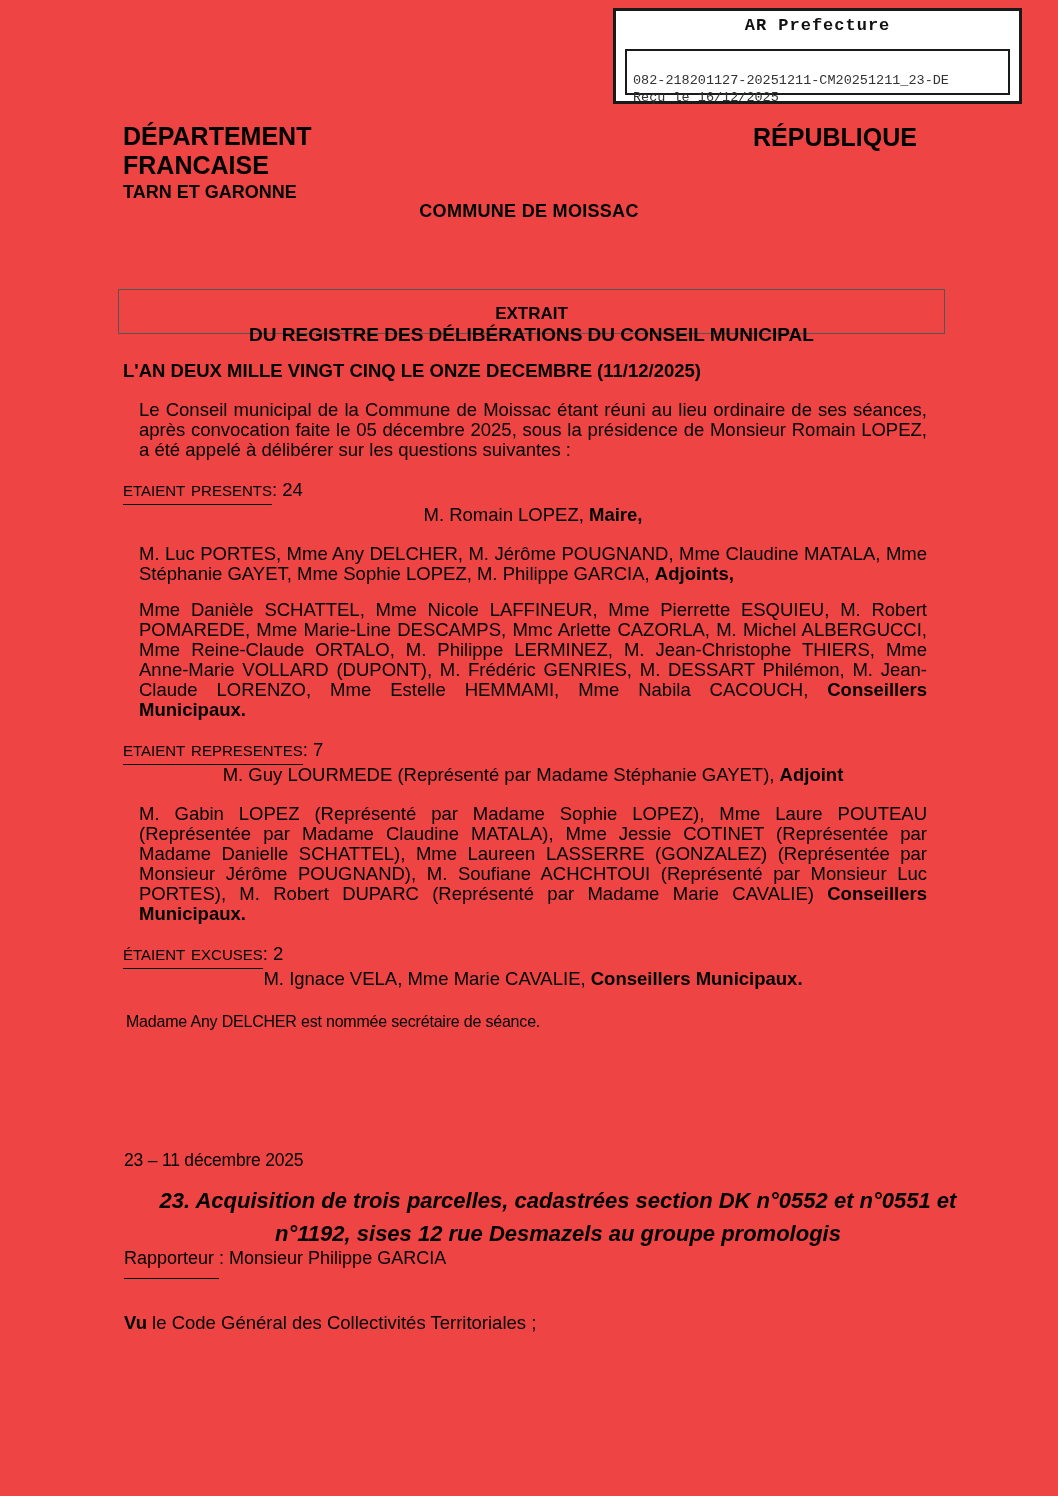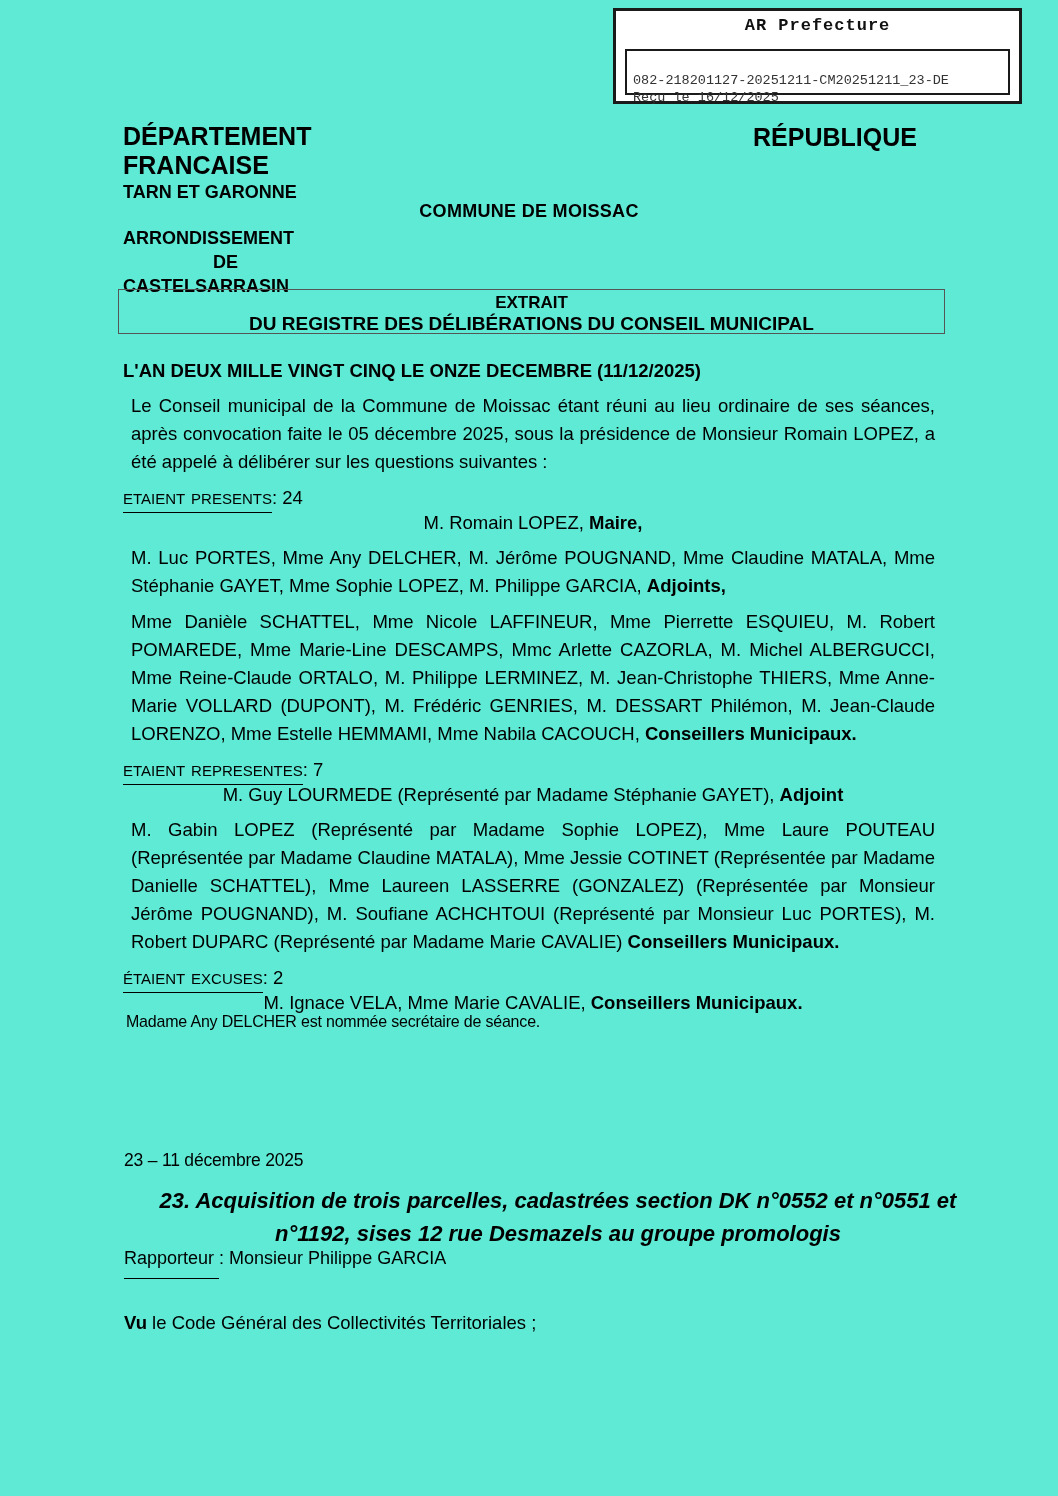--- a/index.html
+++ b/index.html
@@ -8,21 +8,21 @@
     background: #ffffff;
   }
   body {
     font-family: "Liberation Sans", sans-serif;
     color: #000000;
   }
   #page {
     position: relative;
     width: 1058px;
     height: 1496px;
-    background: #5eead4;
+    background: #ef4444;
     overflow: hidden;
   }
 
   
   #ar-stamp {
     position: absolute;
     left: 613px;
     top: 8px;
     width: 409px;
     height: 96px;
@@ -110,37 +110,37 @@
   
   #extrait-box {
     position: absolute;
     left: 118px;
     top: 289px;
     width: 827px;
     height: 45px;
     border: 1.5px solid #555;
     box-sizing: border-box;
     text-align: center;
-    padding-top: 2px;
+    padding-top: 13px;
   }
   .extrait-l1 { font-size: 17px; font-weight: bold; line-height: 21px; }
   .extrait-l2 { font-size: 19px; font-weight: bold; line-height: 21px; }
 
   
   #body-text {
     position: absolute;
     left: 123px;
     top: 358px;
     width: 820px;
   }
   .p-just {
     font-size: 18.5px;
-    line-height: 28px;
+    line-height: 20px;
     text-align: justify;
-    margin: 8px;
+    margin: 16px;
   }
   .p-left {
     font-size: 18.5px;
     line-height: 25.5px;
     text-align: center;
     margin: 0;
   }
   .bold { font-weight: bold; }
   .caps-head {
     font-size: 18.5px;
@@ -221,25 +221,20 @@
       <div class="ar-line">Reçu le 16/12/2025</div>
     </div>
   </div>
 
   <div id="dept-block">
     <div class="dept-big">DÉPARTEMENT</div>
     <div class="dept-big">FRANCAISE</div>
     <div class="dept-sub">TARN ET GARONNE</div>
   </div>
 
-  <div id="arr-block">
-    <div class="arr-line">ARRONDISSEMENT</div>
-    <div class="arr-line arr-center">DE</div>
-    <div class="arr-line">CASTELSARRASIN</div>
-  </div>
 
   <div id="republique">RÉPUBLIQUE</div>
   <div id="commune">COMMUNE DE MOISSAC</div>
 
   <div id="extrait-box">
     <div class="extrait-l1">EXTRAIT</div>
     <div class="extrait-l2">DU REGISTRE DES DÉLIBÉRATIONS DU CONSEIL MUNICIPAL</div>
   </div>
 
   <div id="body-text">

